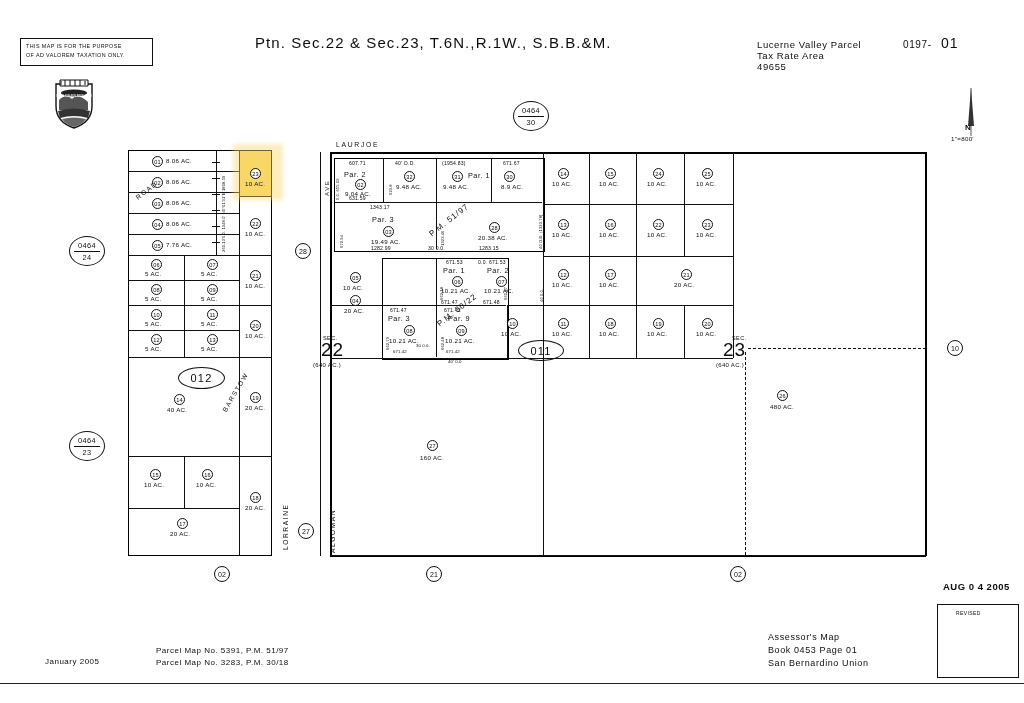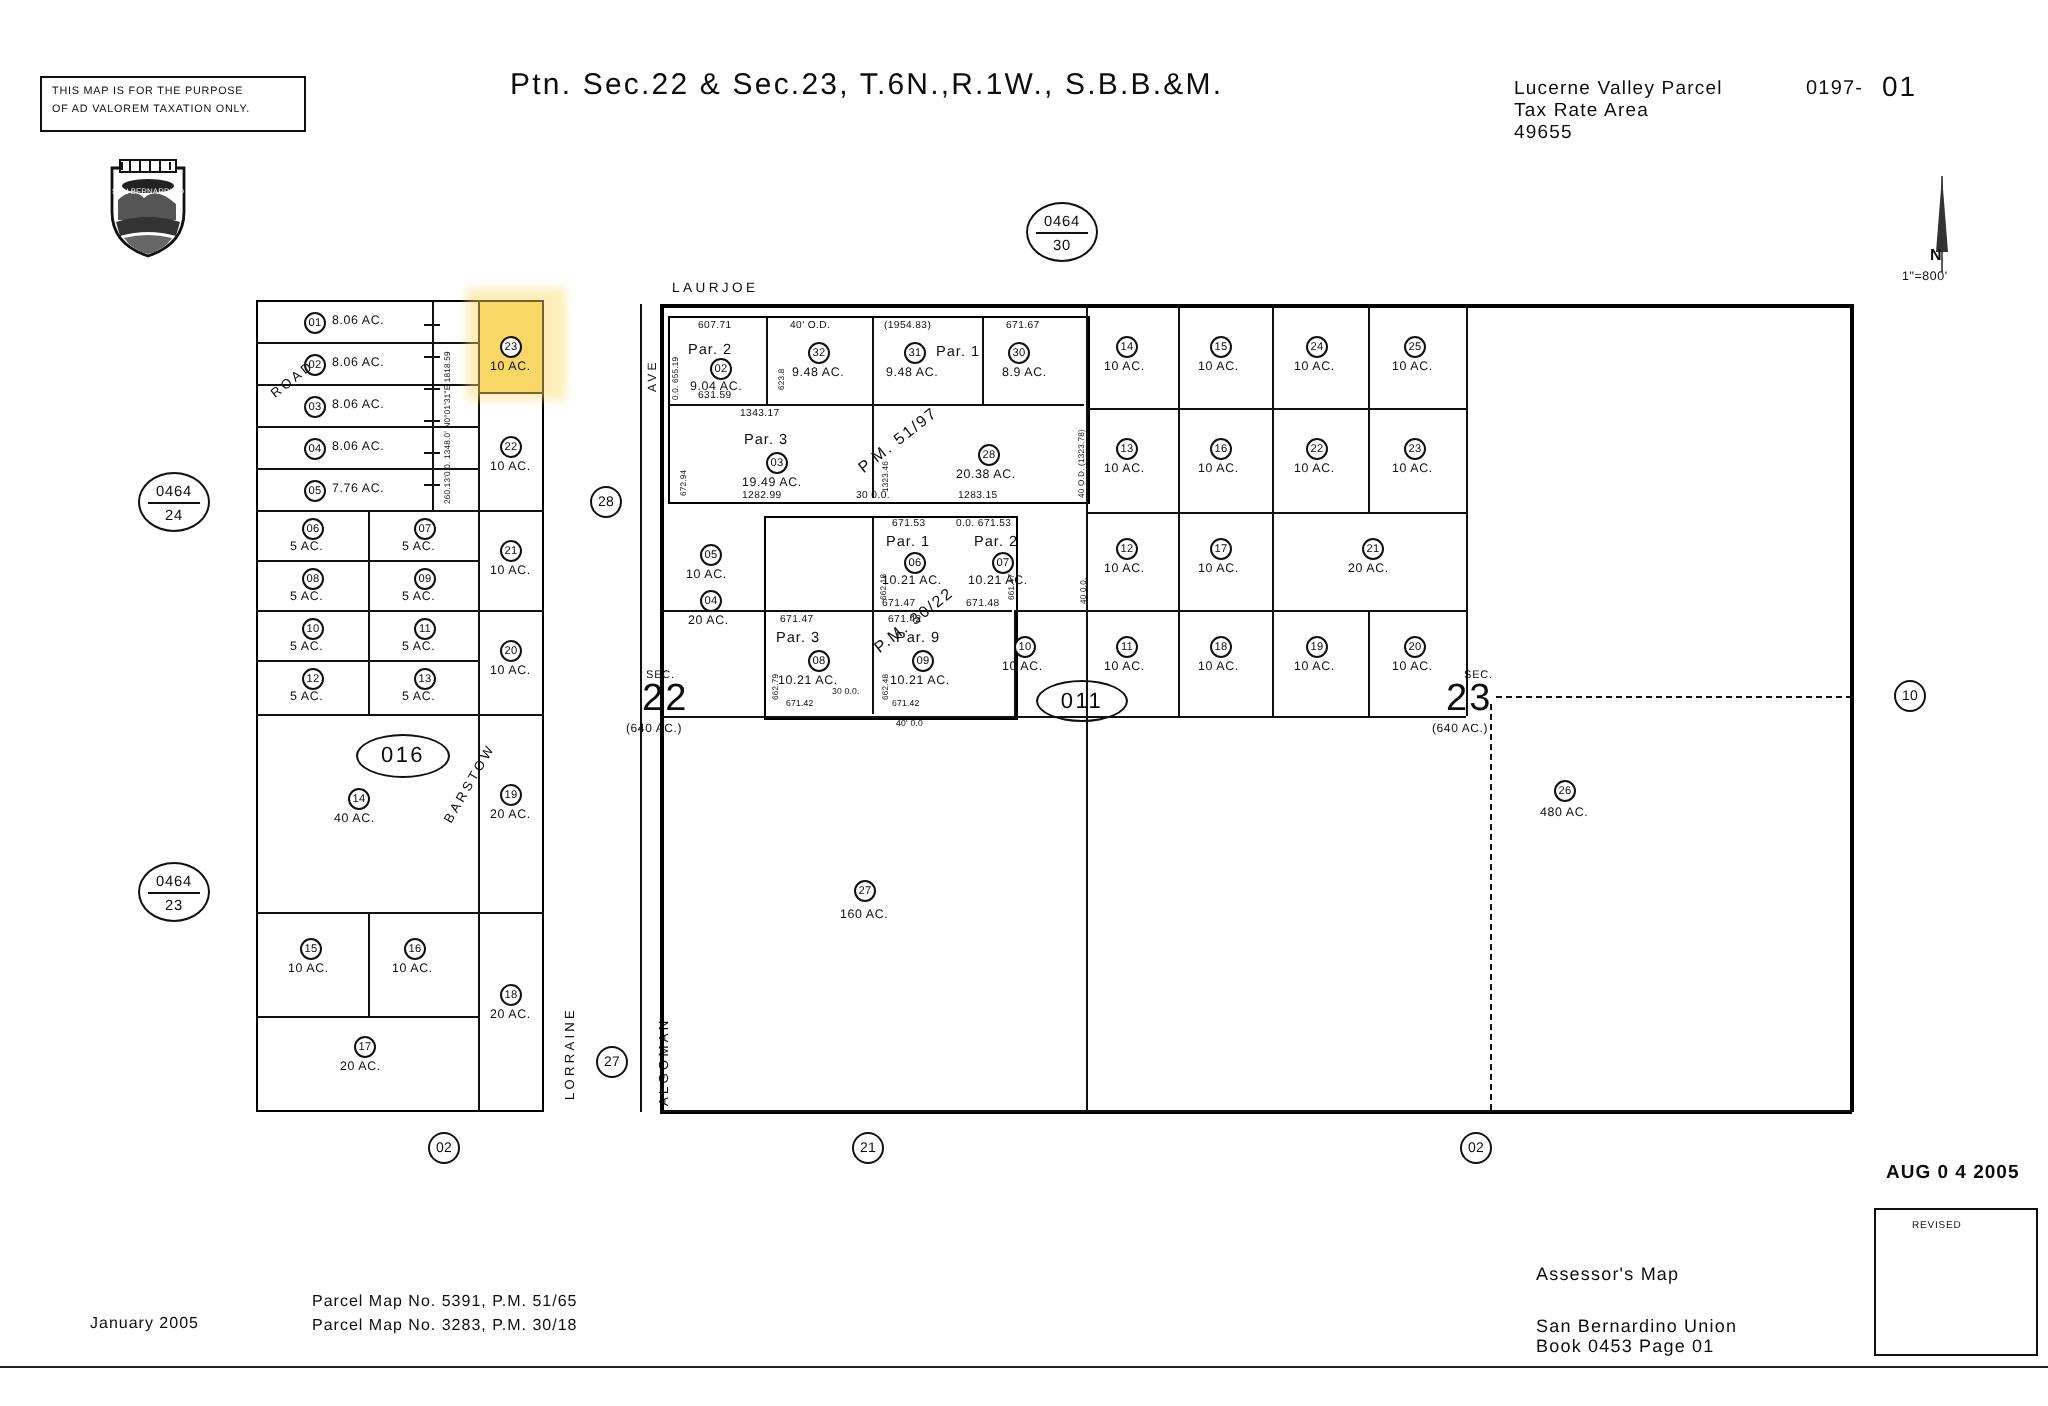--- a/index.html
+++ b/index.html
@@ -186,21 +186,21 @@
 <div class="t ac" style="left:245px;top:231px;">10 AC.</div>
 <div class="circ c9" style="left:250px;top:270px;">21</div>
 <div class="t ac" style="left:245px;top:283px;">10 AC.</div>
 <div class="circ c9" style="left:250px;top:320px;">20</div>
 <div class="t ac" style="left:245px;top:333px;">10 AC.</div>
 <div class="circ c9" style="left:250px;top:392px;">19</div>
 <div class="t ac" style="left:245px;top:405px;">20 AC.</div>
 <div class="circ c9" style="left:250px;top:492px;">18</div>
 <div class="t ac" style="left:245px;top:505px;">20 AC.</div>
 
-<div class="bookoval" style="left:178px;top:367px;width:45px;height:20px;">016</div>
+<div class="bookoval" style="left:178px;top:367px;width:45px;height:20px;">012</div>
 
 <div class="circ c9" style="left:174px;top:394px;">14</div>
 <div class="t ac" style="left:167px;top:407px;">40 AC.</div>
 <div class="circ c9" style="left:150px;top:469px;">15</div>
 <div class="t ac" style="left:144px;top:482px;">10 AC.</div>
 <div class="circ c9" style="left:202px;top:469px;">16</div>
 <div class="t ac" style="left:196px;top:482px;">10 AC.</div>
 <div class="circ c9" style="left:177px;top:518px;">17</div>
 <div class="t ac" style="left:170px;top:531px;">20 AC.</div>
 
@@ -382,24 +382,24 @@
 
 <div class="dash" style="left:748px;top:348px;width:178px;"></div>
 <div class="vdash" style="left:745px;top:352px;height:203px;"></div>
 
 <div class="ln h" style="left:330px;top:555px;width:596px;height:1.2px;"></div>
 <div class="ln v" style="left:543px;top:358px;height:197px;"></div>
 
 <div class="ln h" style="left:0px;top:683px;width:1024px;height:1.4px;background:#222;"></div>
 
 <div class="t foot" style="left:45px;top:656px;">January 2005</div>
-<div class="t foot" style="left:156px;top:645px;">Parcel Map No. 5391, P.M. 51/65</div>
+<div class="t foot" style="left:156px;top:645px;">Parcel Map No. 5391, P.M. 51/97</div>
 <div class="t foot" style="left:156px;top:657px;">Parcel Map No. 3283, P.M. 30/18</div>
 
 <div class="t footb" style="left:768px;top:632px;">Assessor's Map</div>
-<div class="t footb" style="left:768px;top:668px;">Book 0453 Page 01</div>
+<div class="t footb" style="left:768px;top:645px;">Book 0453 Page 01</div>
 <div class="t footb" style="left:768px;top:658px;">San Bernardino Union</div>
 
 <div class="t" style="left:943px;top:582px;font-size:9.5px;letter-spacing:.5px;font-weight:bold;">AUG 0 4 2005</div>
 
 <div class="box" style="left:937px;top:604px;width:80px;height:72px;border-width:1px;">
   <div class="t" style="left:18px;top:6px;font-size:5px;letter-spacing:.4px;">REVISED</div>
 </div>
 
 </body></html>

